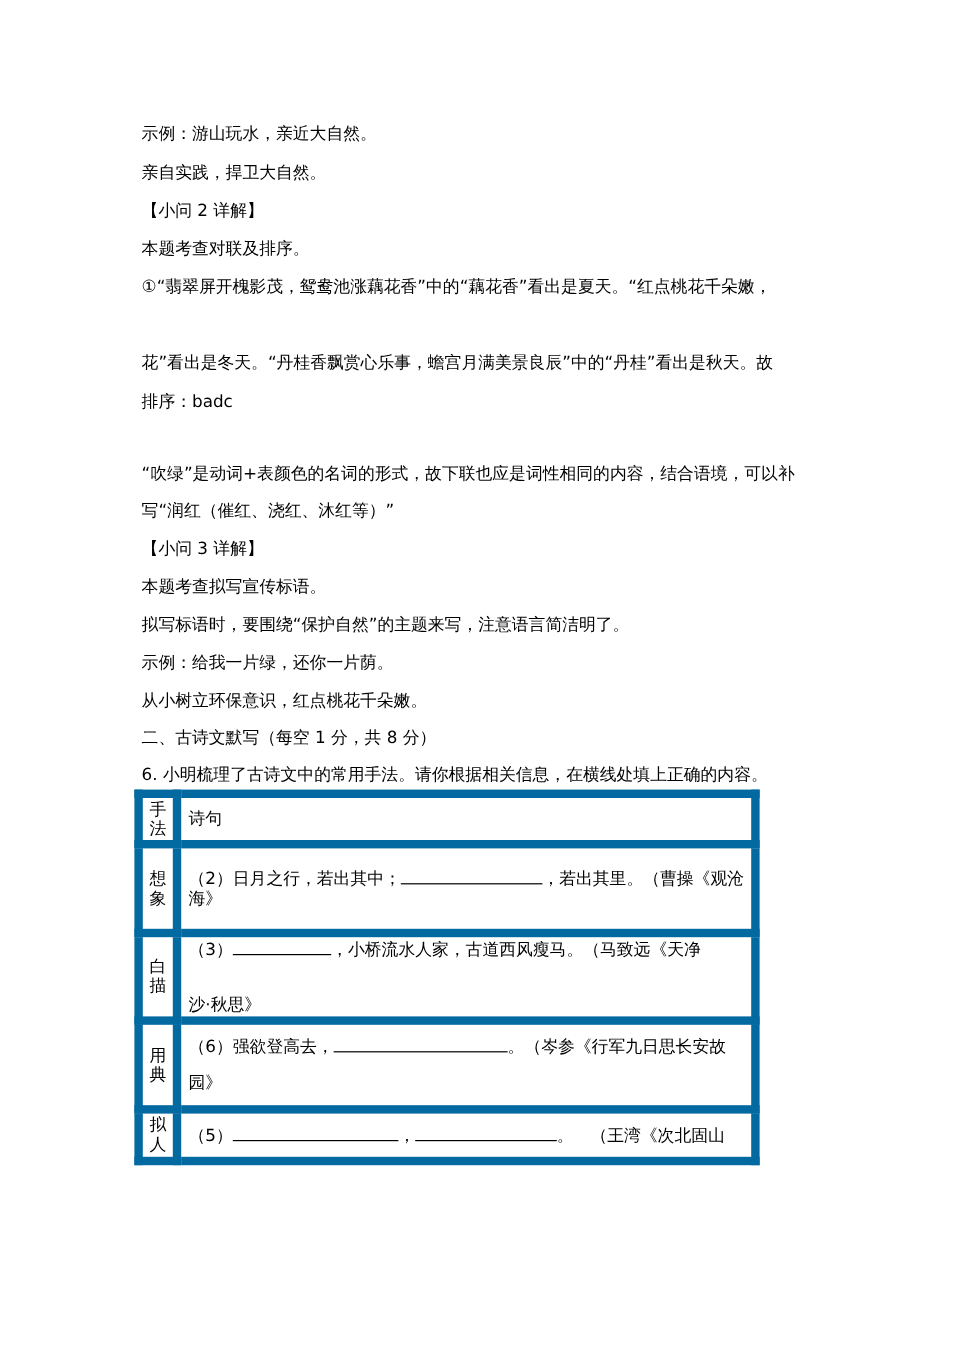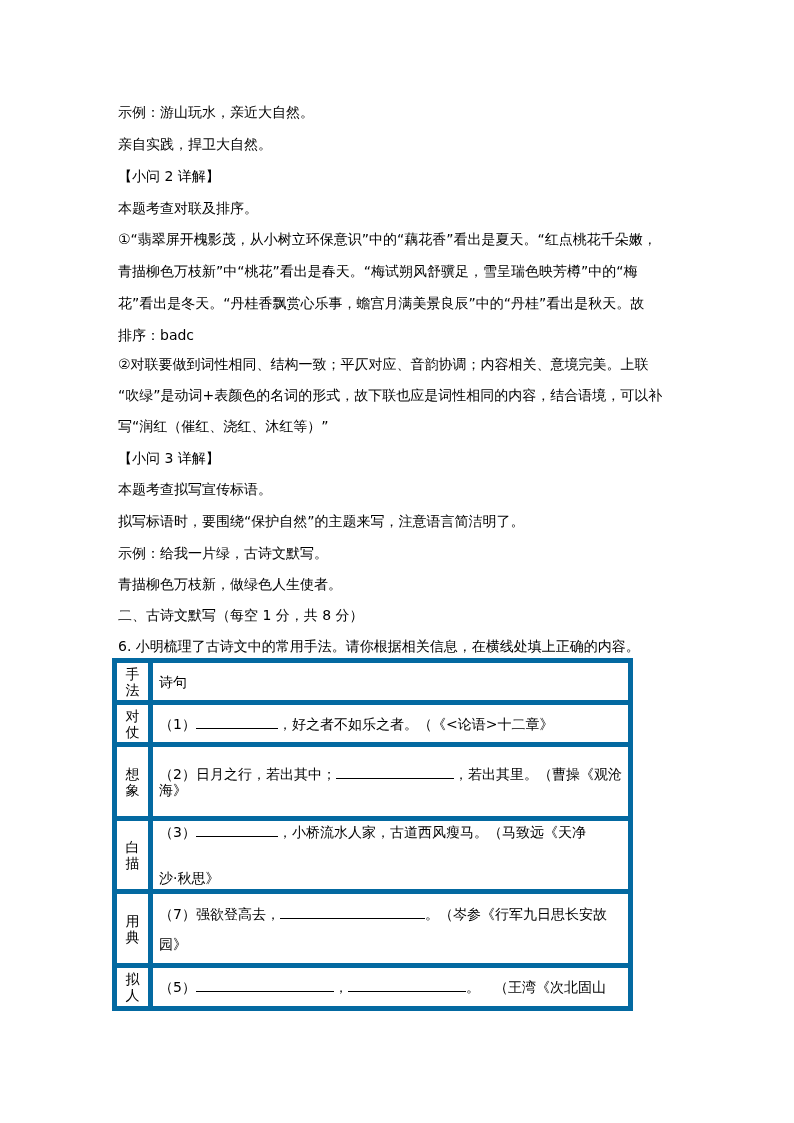--- a/index.html
+++ b/index.html
@@ -2,77 +2,69 @@
 <html><head>
 <meta charset="utf-8">
 <style>
   html, body { margin: 0; padding: 0; background: #ffffff; }
   body { width: 794px; height: 1123px; position: relative; overflow: hidden;
          font-family: "DejaVu Sans", "Liberation Sans", sans-serif; color: #000; }
   .page { position: absolute; left: 0; top: 0; width: 644px; height: 1123px; }
   .line { position: absolute; left: 118px; font-size: 14px; line-height: 16px; white-space: nowrap; }
   .blank { display: inline-block; border-bottom: 1px solid #000; height: 12px; vertical-align: baseline; }
   table.poem { position: absolute; left: 112px; top: 658px; width: 521px; border-collapse: collapse; font-size: 14px; }
-  table.poem td { border: 5px solid #0369a1; padding: 0 6px; vertical-align: middle; line-height: 16px; }
+  table.poem td { border: 7px solid #0369a1; padding: 0 6px; vertical-align: middle; line-height: 16px; }
   table.poem td.method { width: 31px; text-align: center; padding: 0 4px; }
   .cell-lines div { white-space: nowrap; }
 </style>
 </head>
 <body>
 
 <div class="page">
   <div class="line" style="top:104px">示例：游山玩水，亲近大自然。</div>
   <div class="line" style="top:136px">亲自实践，捍卫大自然。</div>
   <div class="line" style="top:168px">【小问 2 详解】</div>
   <div class="line" style="top:200px">本题考查对联及排序。</div>
-  <div class="line" style="top:231px">①“翡翠屏开槐影茂，从小树立环保意识”中的“藕花香”看出是夏天。“红点桃花千朵嫩，</div>
-  <div class="line" style="top:263px">青描柳色万枝新”中“桃花”看出是春天。“梅试朔风舒骥足，雪呈瑞色映芳樽”中的“梅</div>
+  <div class="line" style="top:231px">①“翡翠屏开槐影茂，鸳鸯池涨藕花香”中的“藕花香”看出是夏天。“红点桃花千朵嫩，</div>
   <div class="line" style="top:295px">花”看出是冬天。“丹桂香飘赏心乐事，蟾宫月满美景良辰”中的“丹桂”看出是秋天。故</div>
   <div class="line" style="top:327px">排序：badc</div>
-  <div class="line" style="top:356px">②对联要做到词性相同、结构一致；平仄对应、音韵协调；内容相关、意境完美。上联</div>
   <div class="line" style="top:387px">“吹绿”是动词+表颜色的名词的形式，故下联也应是词性相同的内容，结合语境，可以补</div>
   <div class="line" style="top:418px">写“润红（催红、浇红、沐红等）”</div>
   <div class="line" style="top:450px">【小问 3 详解】</div>
   <div class="line" style="top:481px">本题考查拟写宣传标语。</div>
   <div class="line" style="top:513px">拟写标语时，要围绕“保护自然”的主题来写，注意语言简洁明了。</div>
-  <div class="line" style="top:545px">示例：给我一片绿，古诗文默写。</div>
-  <div class="line" style="top:576px">青描柳色万枝新，做绿色人生使者。</div>
+  <div class="line" style="top:545px">示例：给我一片绿，还你一片荫。</div>
+  <div class="line" style="top:576px">从小树立环保意识，红点桃花千朵嫩。</div>
   <div class="line" style="top:607px">二、古诗文默写（每空 1 分，共 8 分）</div>
   <div class="line" style="top:638px">6. 小明梳理了古诗文中的常用手法。请你根据相关信息，在横线处填上正确的内容。</div>
 
   <table class="poem">
     <tbody>
         <tr style="height:42px">
       <td class="method">手法</td>
       <td>诗句</td>
-    </tr>
-    <tr style="height:42px">
-      <td class="method">对仗</td>
-      <td>
-        <span>（1）</span><span class="blank" style="width:82px"></span><span>，好之者不如乐之者。（《&lt;论语&gt;十二章》</span>
-      </td>
     </tr>
     <tr style="height:74px">
       <td class="method">想象</td>
       <td class="cell-lines">
         <div style=""><span>（2）日月之行，若出其中；</span><span class="blank" style="width:118px"></span><span>，若出其里。（曹操《观沧</span></div>
         <div>海》</div>
       </td>
     </tr>
     <tr style="height:73px">
       <td class="method">白描</td>
       <td class="cell-lines">
         <div style="margin-bottom:30px"><span>（3）</span><span class="blank" style="width:82px"></span><span>，小桥流水人家，古道西风瘦马。（马致远《天净</span></div>
         <div>沙·秋思》</div>
       </td>
     </tr>
     <tr style="height:74px">
       <td class="method">用典</td>
       <td class="cell-lines">
-        <div style="margin-bottom:14px"><span>（7）强欲登高去，</span><span class="blank" style="width:145px"></span><span>。（岑参《行军九日思长安故</span></div>
+        <div style="margin-bottom:14px"><span>（6）强欲登高去，</span><span class="blank" style="width:145px"></span><span>。（岑参《行军九日思长安故</span></div>
         <div>园》</div>
       </td>
     </tr>
     <tr style="height:43px">
       <td class="method">拟人</td>
       <td>
         <span>（5）</span><span class="blank" style="width:138px"></span><span>，</span><span class="blank" style="width:118px"></span><span>。　（王湾《次北固山</span>
       </td>
     </tr>
   </tbody>

